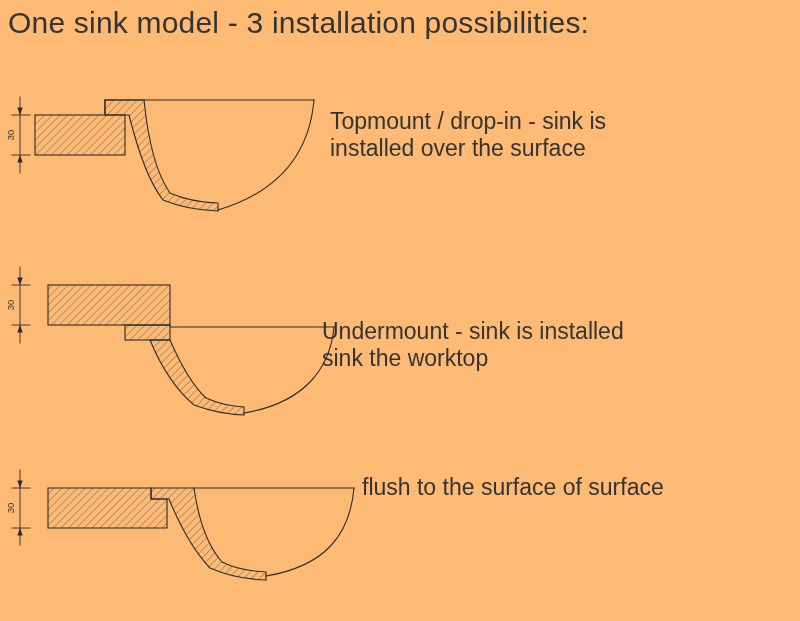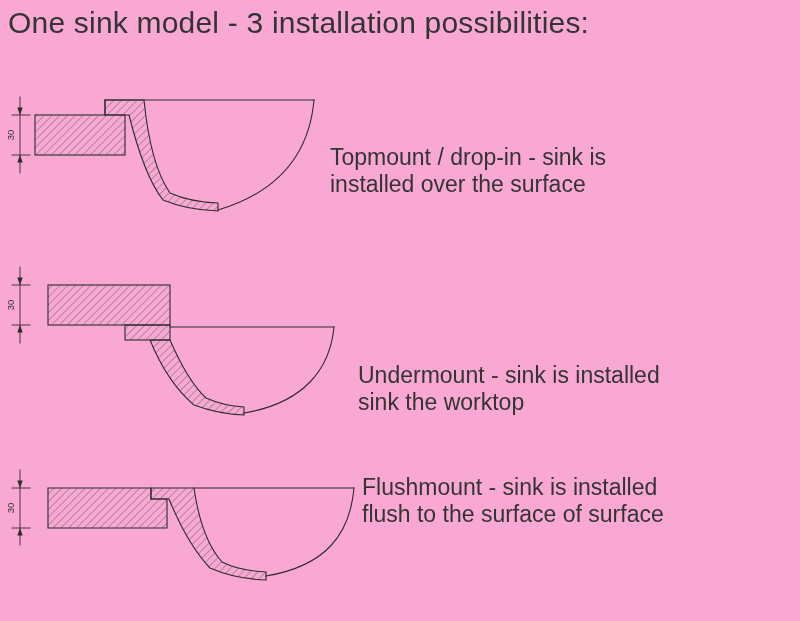--- a/index.html
+++ b/index.html
@@ -2,21 +2,21 @@
 <html><head>
 <meta charset="utf-8">
 <style>
   * { margin:0; padding:0; box-sizing:border-box; }
   html,body { background:#ffffff; }
   body {
     width:800px; height:621px;
     font-family:"Liberation Sans", sans-serif;
     position:relative; overflow:hidden;
   }
-  .page { position:relative; width:800px; height:621px; background:#f9a8d4; }
+  .page { position:relative; width:800px; height:621px; background:#fdba74; }
   .title {
     position:absolute; left:8px; top:6px;
     font-size:30px; color:#343434; letter-spacing:0.2px;
     white-space:nowrap;
   }
   .desc {
     position:absolute; font-size:23px; color:#343434; line-height:27px;
   }
   .desc span { display:block; white-space:nowrap; }
   svg.drawing { position:absolute; }
@@ -57,21 +57,21 @@
     <rect x="31" y="30" width="90" height="40" fill="url(#hatch)"></rect>
 
     <g>
       <line x1="101" y1="15" x2="310" y2="15"></line>
       <line x1="101" y1="15" x2="101" y2="30"></line>
       <path fill="url(#hatch)" d="M101,15 H140 C144,55 152,88 166,108 Q186,117 214,118 L214,126 Q183,125 159,115 C144,96 133,62 125,30 L101,30 Z"></path>
       <path d="M310,15 C306,60 284,104 214,125"></path>
     </g>
   </svg>
 
-  <div class="desc" style="left:330px; top:108px;margin-top:36px;">
+  <div class="desc" style="left:330px; top:108px;">
     <span>Topmount / drop-in - sink is</span>
     <span>installed over the surface</span>
   </div>
 
   <svg class="drawing" style="left:4px; top:263px;" width="336" height="168" viewBox="0 0 336 168" fill="none" stroke="#2d2d2d" stroke-width="1.1" stroke-linecap="square">
 
     <g stroke-width="0.9">
       <line x1="8" y1="22" x2="26" y2="22"></line>
       <line x1="8" y1="62" x2="26" y2="62"></line>
       <line x1="16" y1="4" x2="16" y2="80"></line>
@@ -83,21 +83,21 @@
     <rect x="44" y="22" width="122" height="40" fill="url(#hatch)"></rect>
 
     <g>
       <rect x="121" y="62" width="45" height="15" fill="url(#hatch)"></rect>
       <path fill="url(#hatch)" d="M166,77 C176,100 188,122 202,135 Q220,143 240,144 L240,152 Q214,151 190,142 C170,125 155,99 146,77 Z"></path>
       <line x1="166" y1="64" x2="330" y2="64"></line>
       <path d="M330,64 C326,106 300,140 240,150"></path>
     </g>
   </svg>
 
-  <div class="desc" style="left:358px; top:318px;margin-top:44px;">
+  <div class="desc" style="left:322px; top:318px;">
     <span>Undermount - sink is installed</span>
     <span>sink the worktop</span>
   </div>
 
   <svg class="drawing" style="left:4px; top:452px;" width="356" height="148" viewBox="0 0 356 148" fill="none" stroke="#2d2d2d" stroke-width="1.1" stroke-linecap="square">
 
     <g stroke-width="0.9">
       <line x1="8" y1="36" x2="26" y2="36"></line>
       <line x1="8" y1="76" x2="26" y2="76"></line>
       <line x1="16" y1="18" x2="16" y2="93"></line>
@@ -109,17 +109,16 @@
     <path fill="url(#hatch)" d="M44,36 H147 V47 H163 V76 H44 Z"></path>
 
     <g>
       <path fill="url(#hatch)" d="M147,36 H190 C194,64 202,92 218,110 Q236,119 262,120 L262,128 Q231,127 206,116 C188,97 174,69 165,47 L163,47 L147,47 Z"></path>
       <line x1="190" y1="36" x2="350" y2="36"></line>
       <path d="M350,36 C346,82 322,114 262,124"></path>
     </g>
   </svg>
 
   <div class="desc" style="left:362px; top:474px;">
-    <span>Flushmount - sink is installed</span>
     <span>flush to the surface of surface</span>
   </div>
 
 </div>
 
 </body></html>

